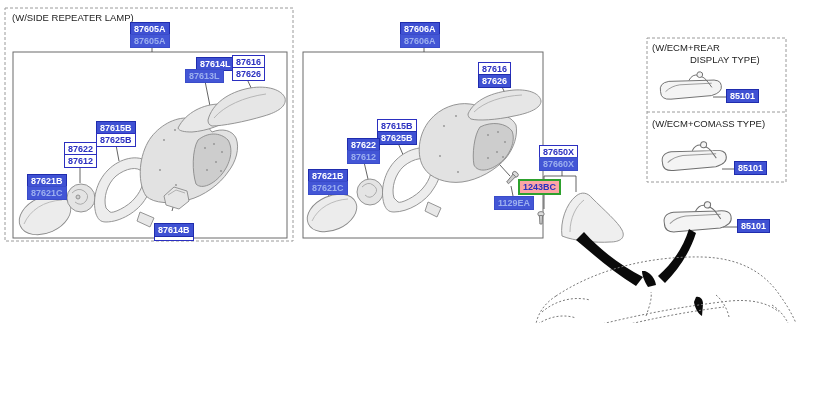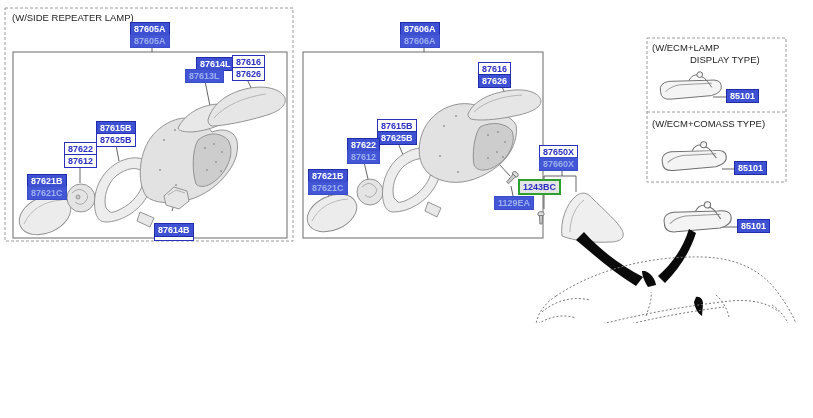--- a/index.html
+++ b/index.html
@@ -4,21 +4,21 @@
 <style>
   html,body{margin:0;padding:0;background:#fff;}
   .stage{position:relative;width:813px;height:323px;background:#fff;overflow:hidden;
          font-family:"Liberation Sans",sans-serif;}
   svg.art{position:absolute;left:0;top:0;}
   .lbl{position:absolute;font:bold 9px "Liberation Sans",sans-serif;line-height:10px;
        padding:1px 3px;white-space:nowrap;cursor:pointer;}
   .box{background:#fff;border:1px solid #2b2fc0;color:#2b2fc0;}
   .hl{background:#3f51d3;border:1px solid #1f2cae;color:#ffffff;}
   .hl2{background:#4356d6;border:1px solid #3a4cc9;color:#9db0ef;}
-  .green{background:#e5e5e5;border:2px solid #2da12d;color:#2b2fc0;text-align:center;}
+  .green{background:#fca5a5;border:2px solid #2da12d;color:#2b2fc0;text-align:center;}
   .cap{position:absolute;font:9.5px "Liberation Sans",sans-serif;color:#1c1c1c;white-space:nowrap;}
 </style>
 </head>
 <body>
 
 <div class="stage">
 
   <svg class="art" width="813" height="418" viewBox="0 0 813 418">
 
     <g fill="none" stroke="#9a9a9a" stroke-width="1" stroke-dasharray="3,2">
@@ -201,21 +201,21 @@
       <ellipse cx="739" cy="352" rx="15" ry="16"></ellipse>
       <ellipse cx="739" cy="352" rx="8" ry="9"></ellipse>
       <rect x="548" y="356" width="30" height="16" rx="3"></rect>
       <path d="M540,336 L566,342"></path>
       <path d="M536,330 C544,326 554,326 562,330"></path>
       <path d="M772,305 C780,310 786,318 790,327"></path>
     </g>
   </svg>
 
   <div class="cap" style="left:12px;top:12px">(W/SIDE REPEATER LAMP)</div>
-  <div class="cap" style="left:652px;top:42px">(W/ECM+LAMP</div>
+  <div class="cap" style="left:652px;top:42px">(W/ECM+REAR</div>
   <div class="cap" style="left:690px;top:54px">DISPLAY TYPE)</div>
   <div class="cap" style="left:652px;top:118px">(W/ECM+COMASS TYPE)</div>
 
   <div class="lbl hl" style="left:130px;top:22px">87605A</div>
   <div class="lbl hl2" style="left:130px;top:34px">87605A</div>
   <div class="lbl hl" style="left:196px;top:57px">87614L</div>
   <div class="lbl hl2" style="left:185px;top:69px">87613L</div>
   <div class="lbl box" style="left:232px;top:55px">87616</div>
   <div class="lbl box" style="left:232px;top:67px">87626</div>
   <div class="lbl hl" style="left:96px;top:121px">87615B</div>

